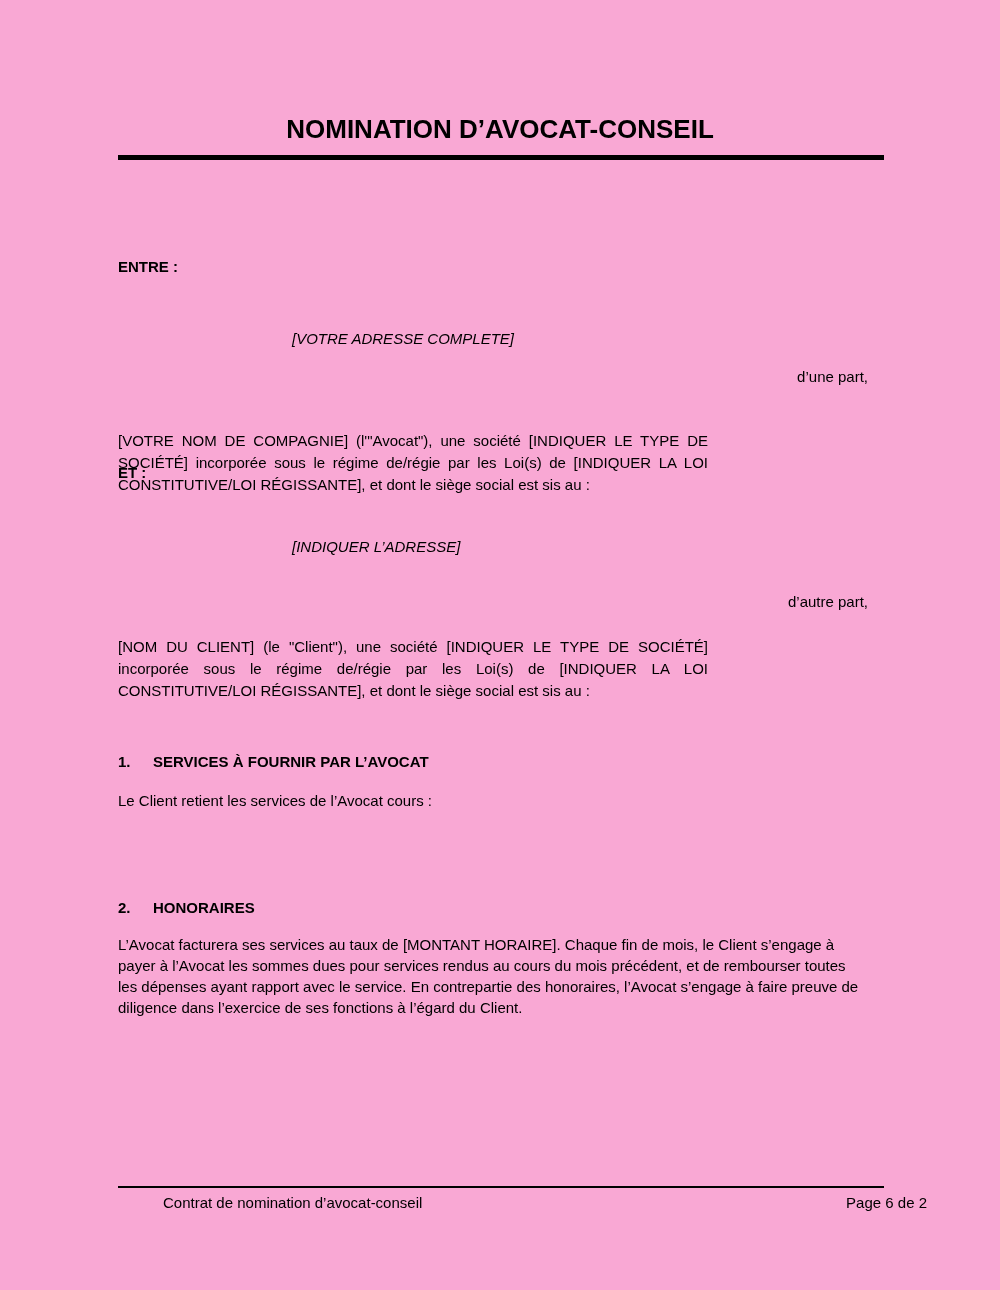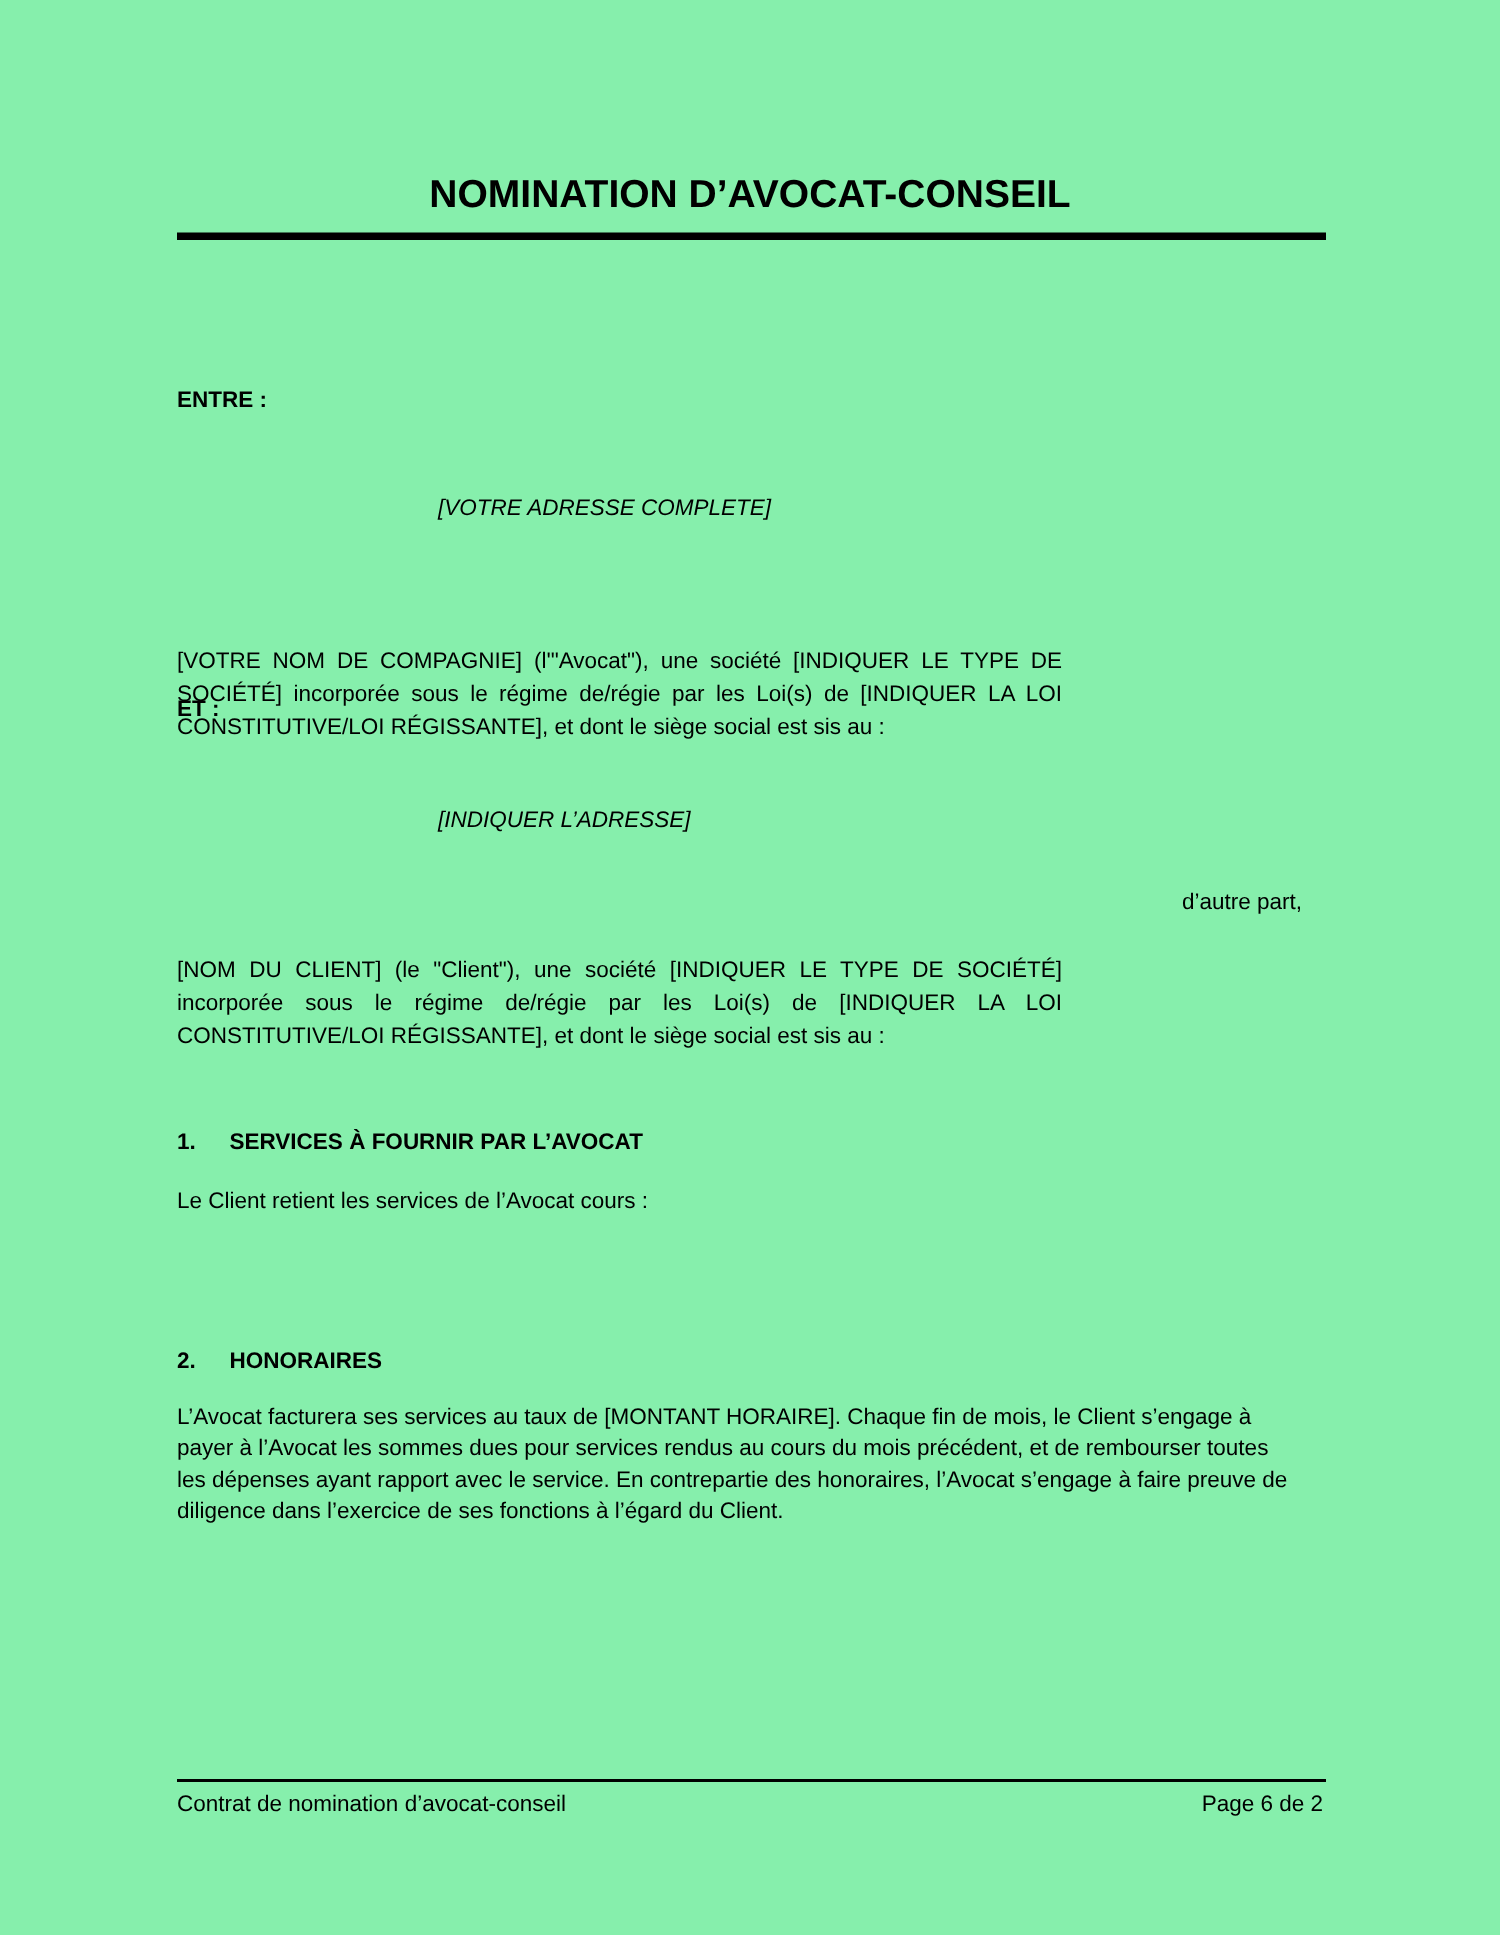--- a/index.html
+++ b/index.html
@@ -4,21 +4,21 @@
 <style>
   html, body {
     margin: 0;
     padding: 0;
     background: #ffffff;
   }
   .page {
     position: relative;
     width: 1000px;
     height: 1290px;
-    background: #86efac;
+    background: #f9a8d4;
     color: #000000;
     font-family: "Liberation Sans", sans-serif;
     font-size: 15px;
     line-height: 22px;
     overflow: hidden;
   }
   .abs {
     position: absolute;
     left: 118px;
     width: 764px;
@@ -85,36 +85,38 @@
     left: 118px;
     top: 1186px;
     width: 766px;
     height: 2px;
     background: #000000;
   }
   .footer-row {
     top: 1192px;
     display: flex;
     justify-content: space-between;
+    margin-left: 45px;
   }
 </style>
 </head>
 <body>
 
 <div class="page">
 
   <div class="doc-title">NOMINATION D’AVOCAT-CONSEIL</div>
   <div class="title-rule"></div>
 
 
   <div class="abs party-row" style="top:256px">
     <div class="party-label">ENTRE :</div>
     <div class="party-body"><span class="bold">[VOTRE NOM DE COMPAGNIE]</span><span> (l'"Avocat"), une société [INDIQUER LE TYPE DE SOCIÉTÉ] incorporée sous le régime de/régie par les Loi(s) de [INDIQUER LA LOI CONSTITUTIVE/LOI RÉGISSANTE], et dont le siège social est sis au :</span></div>
   </div>
   <div class="abs party-address" style="top:328px">[VOTRE ADRESSE COMPLETE]</div>
+  <div class="abs closing" style="top:366px">d’une part,</div>
 
   <div class="abs party-row" style="top:462px">
     <div class="party-label">ET :</div>
     <div class="party-body"><span class="bold">[NOM DU CLIENT]</span><span> (le "Client"), une société [INDIQUER LE TYPE DE SOCIÉTÉ] incorporée sous le régime de/régie par les Loi(s) de [INDIQUER LA LOI CONSTITUTIVE/LOI RÉGISSANTE], et dont le siège social est sis au :</span></div>
   </div>
   <div class="abs party-address" style="top:536px">[INDIQUER L’ADRESSE]</div>
   <div class="abs closing" style="top:591px">d’autre part,</div>
 
 
   <div class="abs section-heading" style="top:751px">

